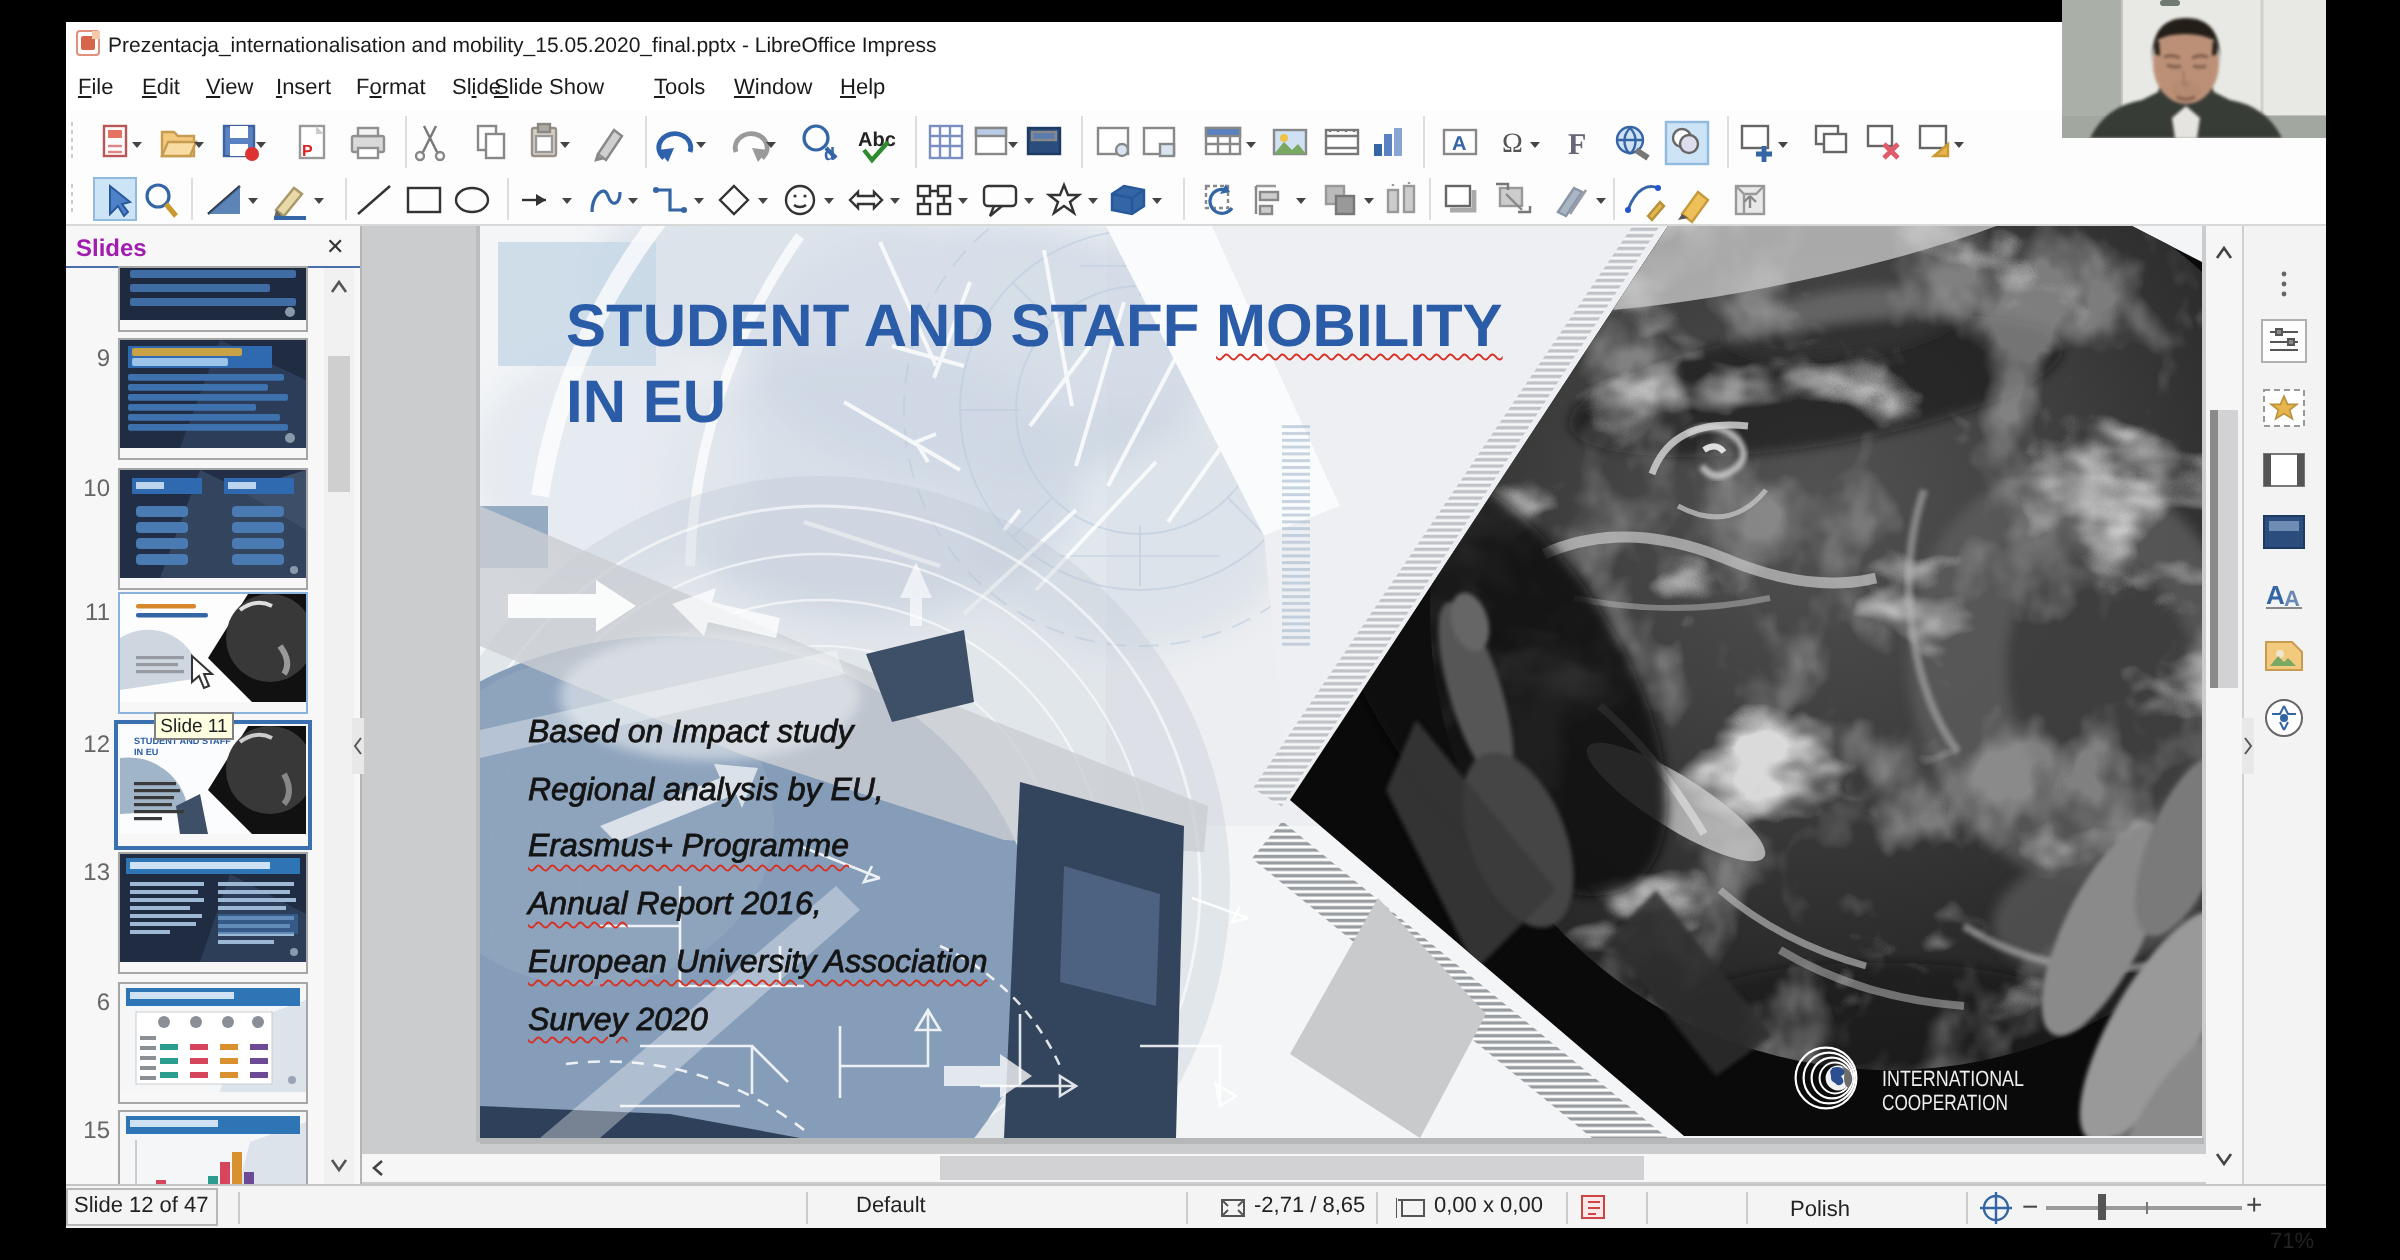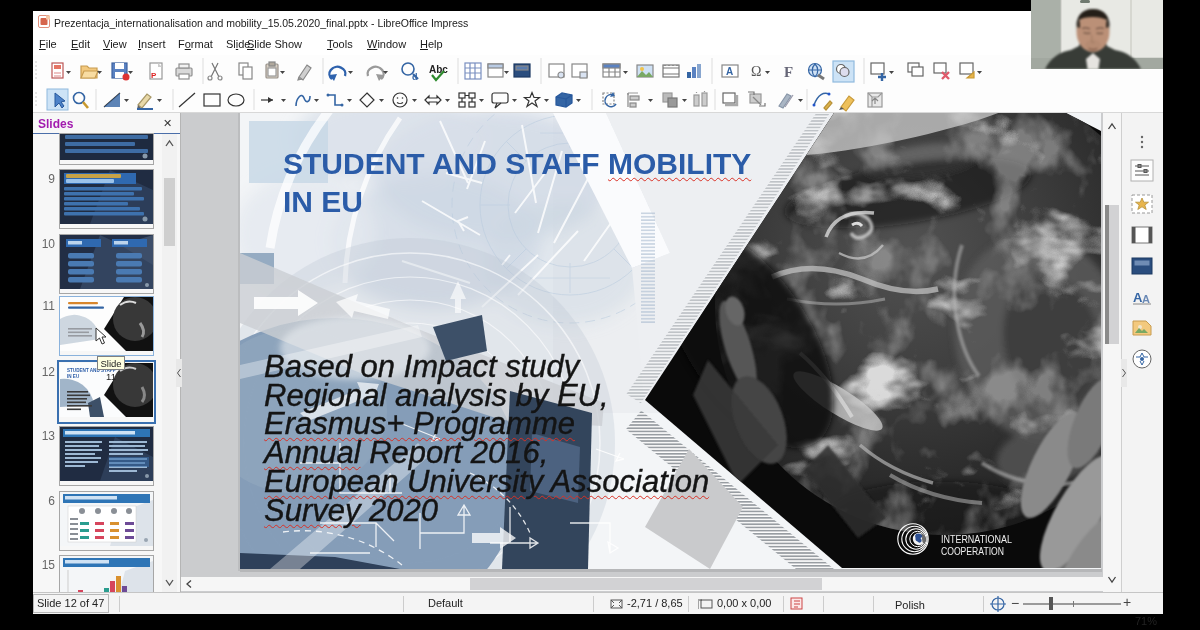--- a/index.html
+++ b/index.html
@@ -14,21 +14,21 @@
   #tb2 { position:absolute; left:0; top:76px; width:100%; height:26px; background:#fdfdfd; border-bottom:1px solid #d8d8d8; }
   #panel { position:absolute; left:0; top:102px; width:148px; height:479px; background:#f7f7f7; border-right:1px solid #b5b5b5; overflow:hidden; }
   #panelhead { position:absolute; left:0; top:0; width:147px; height:21px; background:#f7f7f7; border-bottom:1px solid #4a6ea9; }
   #panelhead .t { position:absolute; left:5px; top:4px; font-size:12px; font-weight:bold; color:#a21caf;}
   #panelhead .x { position:absolute; left:130px; top:4px; font-size:11px; color:#333;}
   .thumb { position:absolute; left:27px; width:93px; }
   .tnum { position:absolute; font-size:12px; color:#666; text-align:right; width:20px; left:2px; }
   #workspace { position:absolute; left:148px; top:102px; width:922px; height:479px; background:#cbccce; overflow:hidden; }
   #slide { position:absolute; left:59px; top:0px; width:861px; height:456px; background:#f7f9fb; overflow:hidden; }
   #slidetitle { position:absolute; left:11px; top:32px; font-size:30px; font-weight:bold; color:#2b5ca8; line-height:38px; white-space:pre;margin-left:32px; }
-  #slidebody { position:absolute; left:24px; top:240px; font-size:31px; font-style:italic; color:#141414; line-height:28.7px; white-space:pre; -webkit-text-stroke:0.4px #141414; }
+  #slidebody { position:absolute; left:24px; top:240px; font-size:16px; font-style:italic; color:#141414; line-height:28.7px; white-space:pre; -webkit-text-stroke:0.4px #141414; }
   .sq { text-decoration:underline; text-decoration-style:wavy; text-decoration-color:#d93025; text-decoration-thickness:1px; text-underline-offset:3px; }
   #hscroll { position:absolute; left:148px; top:566px; width:940px; height:14px; background:#f6f6f6; }
   #vscroll { position:absolute; left:1070px; top:102px; width:18px; height:479px; background:#f6f6f6; }
   #sidebar { position:absolute; left:1088px; top:102px; width:42px; height:479px; background:#f3f3f3; border-left:1px solid #cfcfcf; }
   #statusbar { position:absolute; left:0; top:581px; width:100%; height:22px; background:#f4f4f4; border-top:1px solid #c5c5c5; font-size:11px; color:#222; }
   #cam { position:absolute; left:1031px; top:0; width:132px; height:69px; }
   .ssep { position:absolute; top:3px; width:1px; height:16px; background:#cccccc; }
 </style>
 </head>
 <body>
@@ -537,21 +537,21 @@
           </g>
         </svg>
     </div>
     <div class="abs" style="left:129px;top:21px;width:15px;height:458px;background:#f1f1f1">
       <svg width="15" height="458">
           <path d="M4,12 l3.5,-5 l3.5,5" stroke="#555" fill="none" stroke-width="1.3"></path>
           <rect x="2" y="44" width="11" height="68" fill="#cfcfcf"></rect>
           <path d="M4,446 l3.5,5 l3.5,-5" stroke="#555" fill="none" stroke-width="1.3"></path>
         </svg>
     </div>
-    <div class="abs" style="left:64px;top:243px;width:28px;height:14px;background:#ffffe1;border:1px solid #808080;font-size:9.5px;color:#222;text-align:center;line-height:13px;z-index:5">Slide 11</div>
+    <div class="abs" style="left:44px;top:243px;width:40px;height:14px;background:#ffffe1;border:1px solid #808080;font-size:9.5px;color:#222;text-align:center;line-height:13px;z-index:5">Slide 11</div>
     <svg class="abs" style="left:62px;top:214px;z-index:6" width="13" height="19" viewBox="0 0 13 19">
         <path d="M1,1 L1,14 L4.5,11 L7,17 L9.5,16 L7,10 L11,10 z" fill="#fff" stroke="#333" stroke-width="1"></path>
       </svg>
   </div>
   <div id="workspace">
     <div class="abs" style="left:59px;top:456px;width:862px;height:3px;background:#b6b7b9"></div>
     <div class="abs" style="left:57px;top:0px;width:2px;height:458px;background:#bcbdbf"></div>
     <div id="slide">
      <svg width="861" height="456" viewBox="0 0 861 456">
       <defs>

